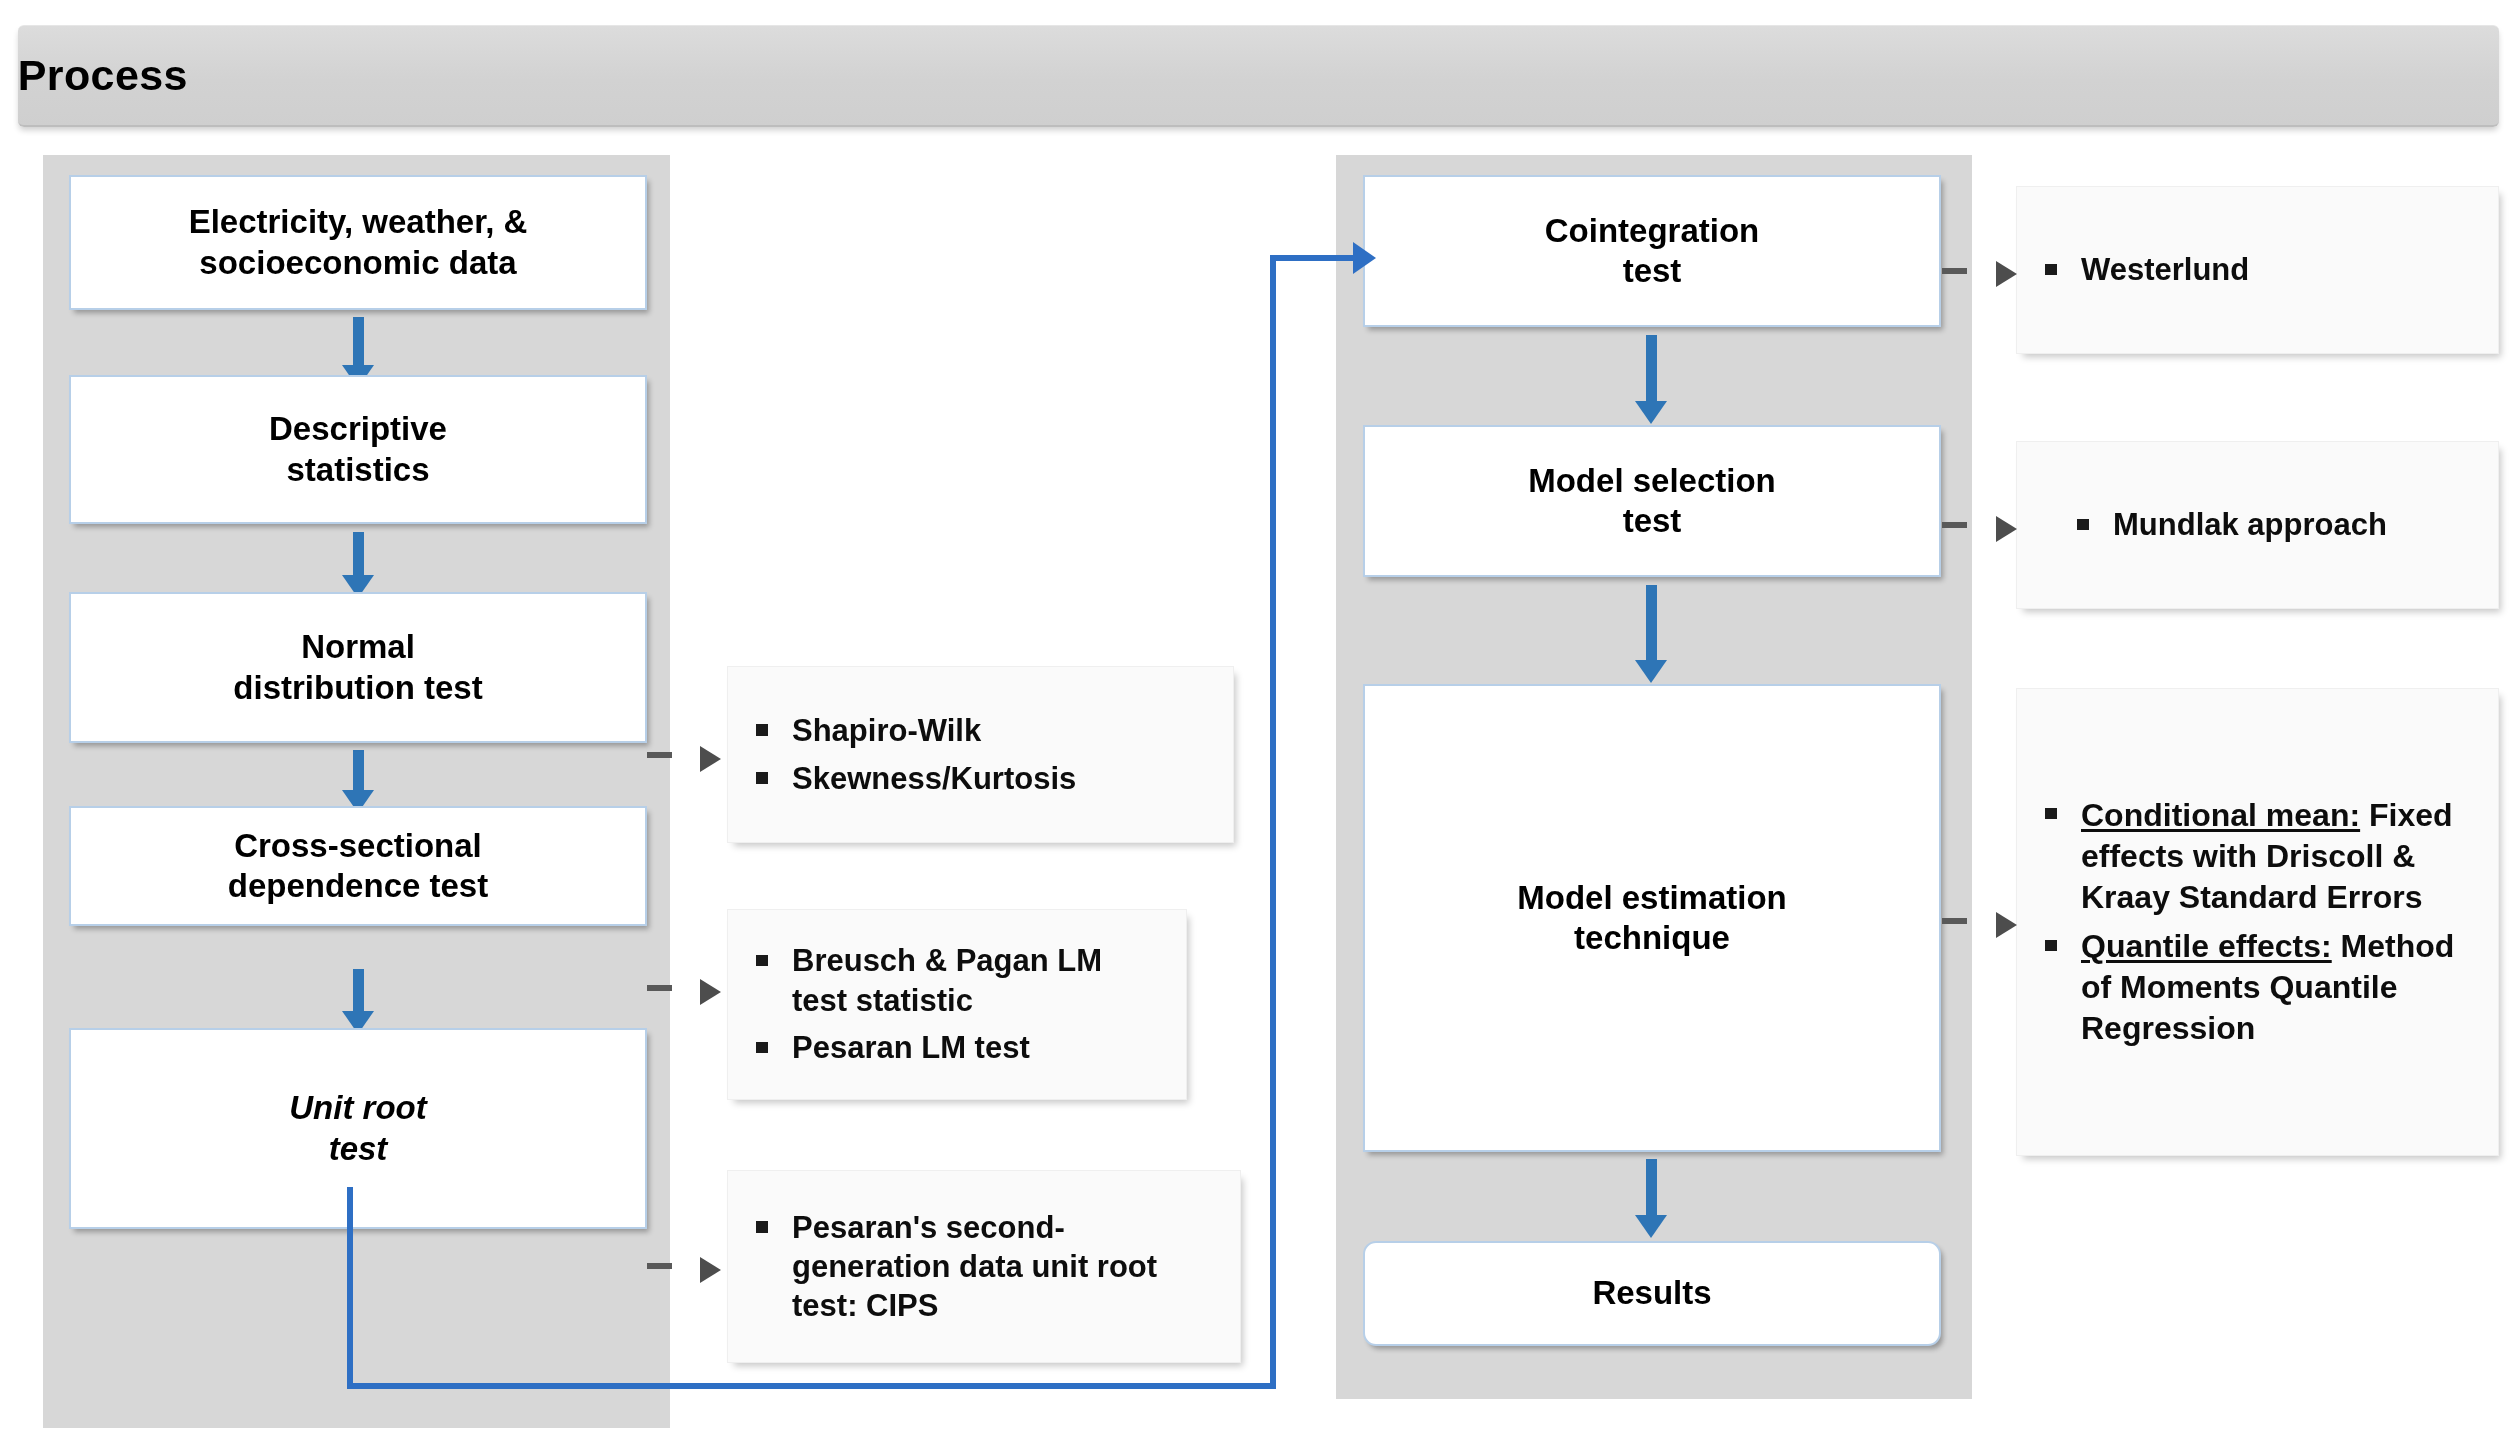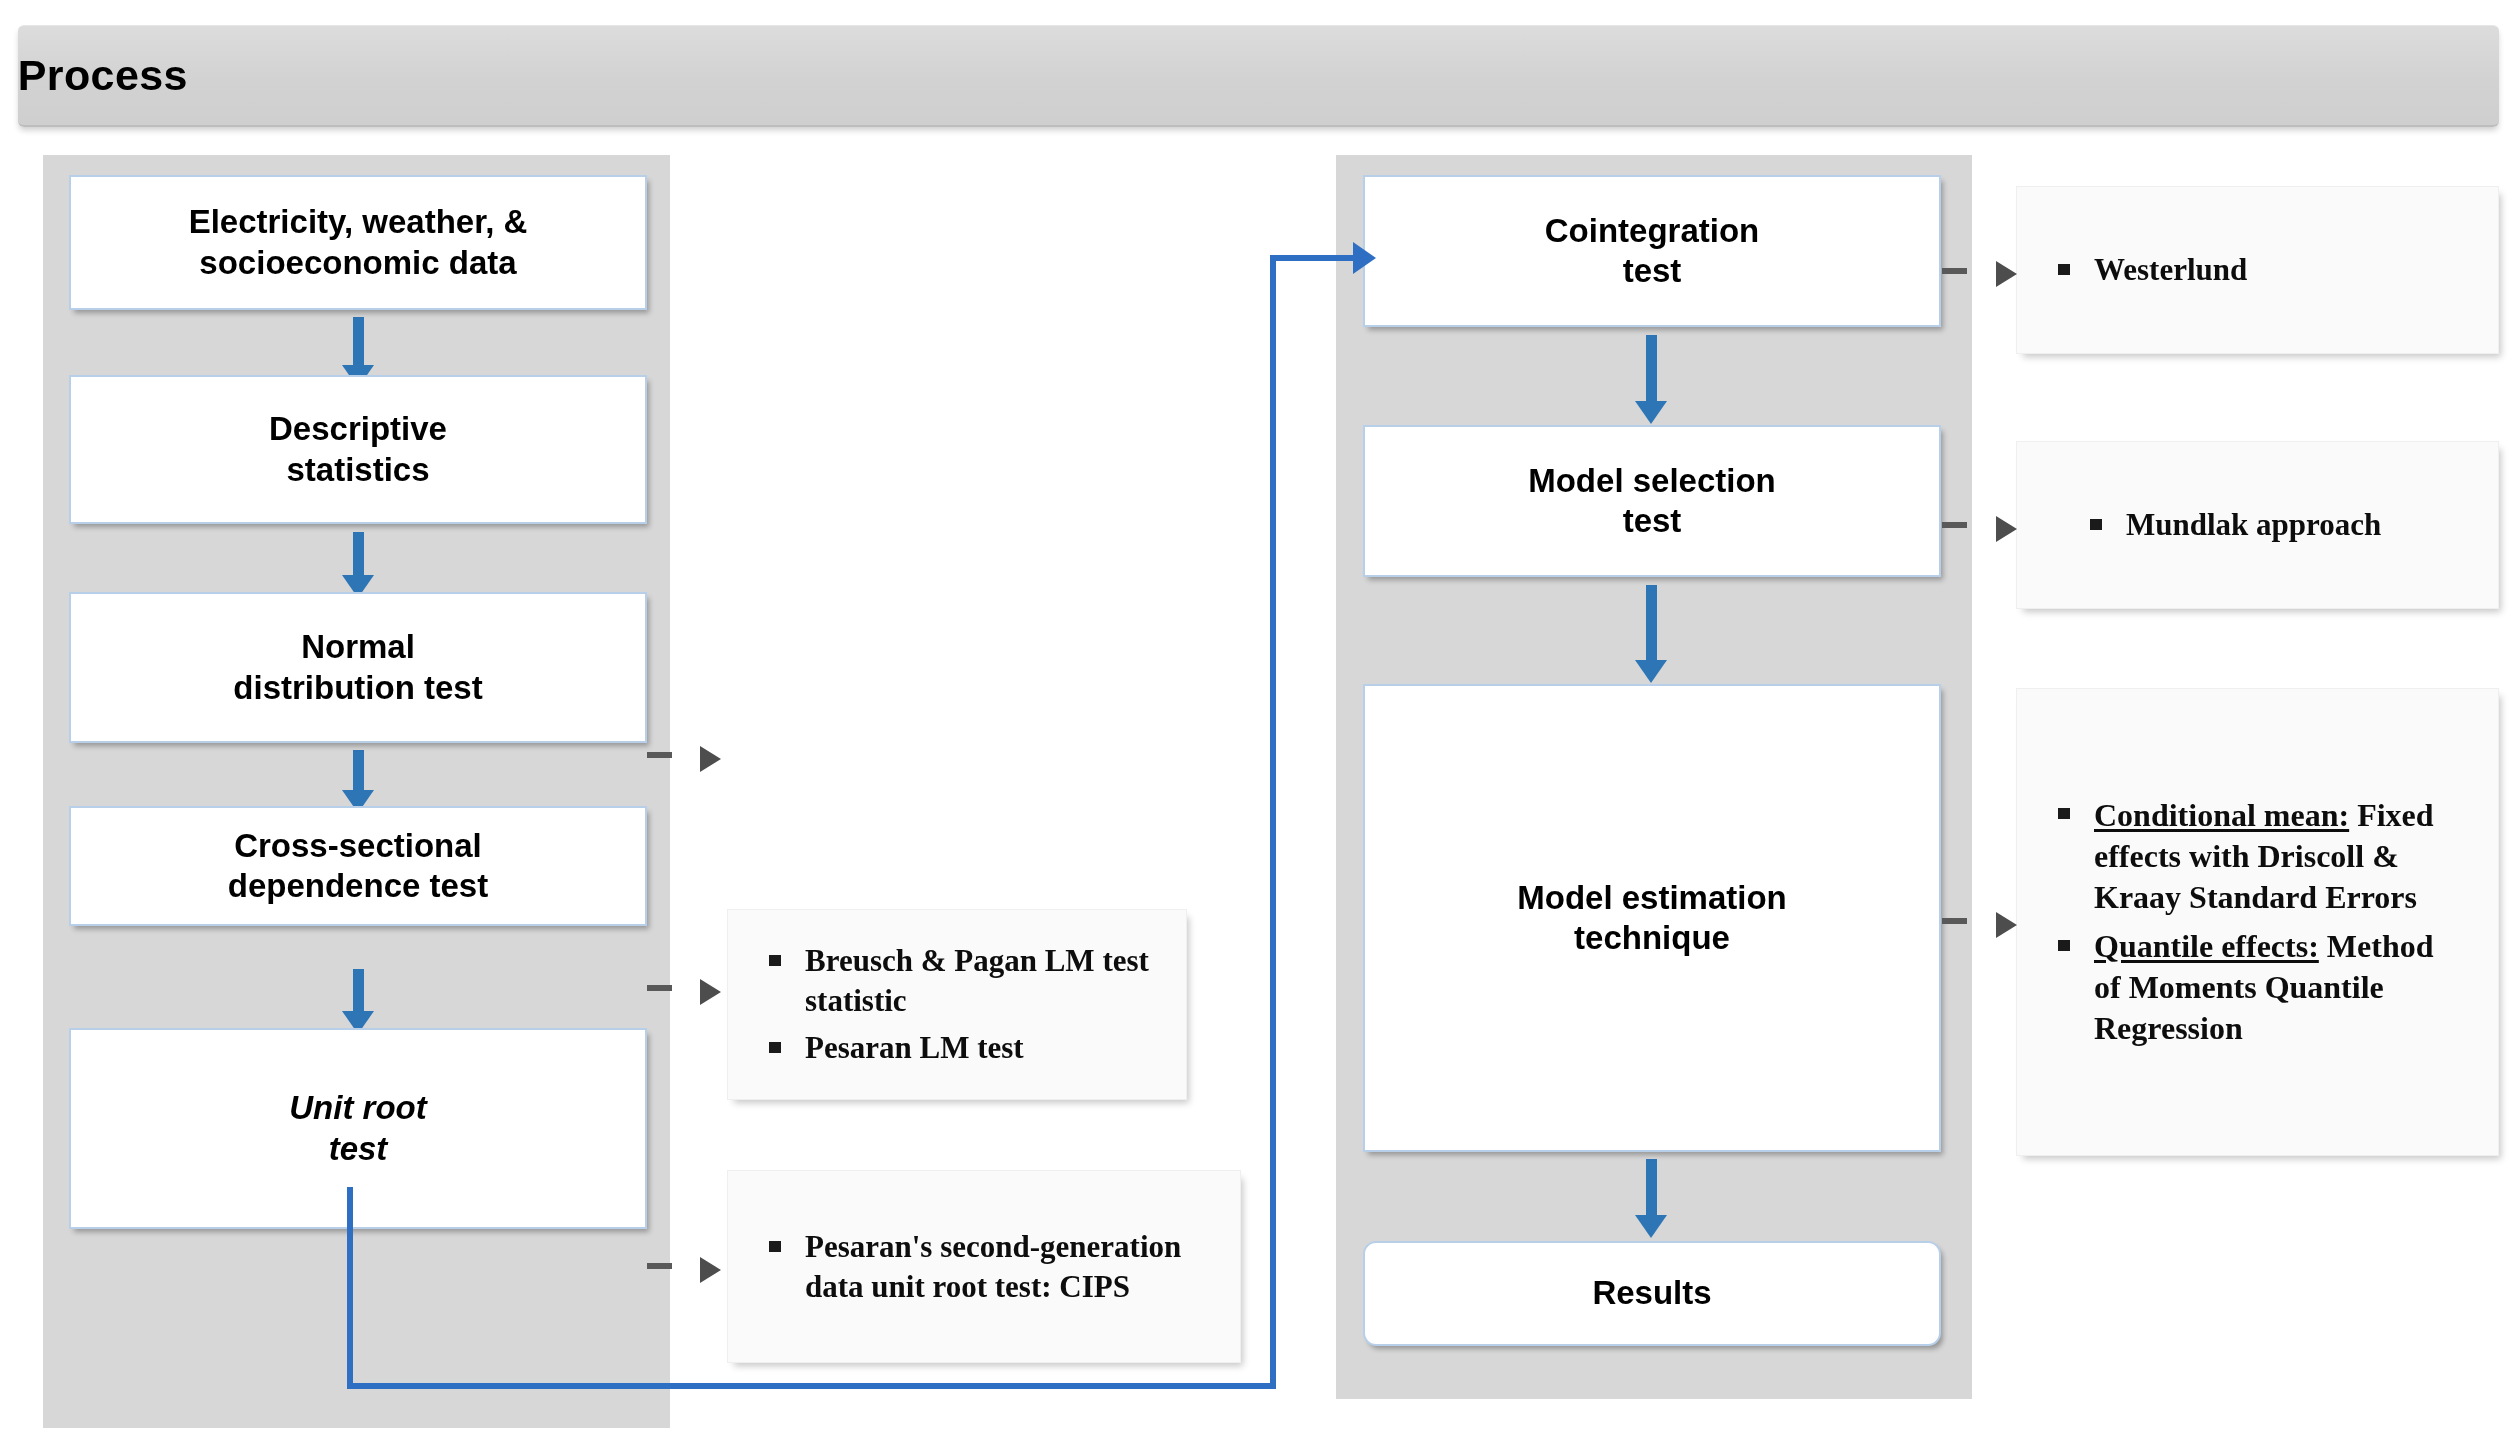--- a/index.html
+++ b/index.html
@@ -83,24 +83,23 @@
     background:#fafafa;
     border:1.8px solid #efefef;
     box-sizing:border-box;
     box-shadow:4.4px 5.3px 7px -2.7px rgba(0,0,0,0.22);
     display:flex;
     align-items:center;
     z-index:4;
   }
   .nlist{
     list-style:none;
-    margin:13px;
+    margin:0;
     padding:0 21px 0 23px;
     width:100%;
-    font-family:Liberation Serif, serif;
   }
   .nlist li{
     position:relative;
     padding-left:41px;
     font-size:31px;
     line-height:1.26;
     color:#0d0d0d;
     margin:1.8px 0;
   }
   .nlist li + li{ margin-top:8.9px; }
@@ -274,20 +273,26 @@
 test</div>
   </div>
   <div class="pbox" id="box-mest">
     <div class="ptext">Model estimation
 technique</div>
   </div>
   <div class="pbox" id="box-results">
     <div class="ptext">Results</div>
   </div>
 
+  <div class="nbox" id="note-normal">
+    <ul class="nlist">
+        <li><span class="bullet"></span><span class="body">Shapiro-Wilk</span></li>
+        <li><span class="bullet"></span><span class="body">Skewness/Kurtosis</span></li>
+      </ul>
+  </div>
   <div class="nbox" id="note-csd">
     <ul class="nlist">
         <li><span class="bullet"></span><span class="body">Breusch &amp; Pagan LM test statistic</span></li>
         <li><span class="bullet"></span><span class="body">Pesaran LM test</span></li>
       </ul>
   </div>
   <div class="nbox" id="note-unit">
     <ul class="nlist">
         <li><span class="bullet"></span><span class="body">Pesaran's second-generation data unit root test: CIPS</span></li>
       </ul>

